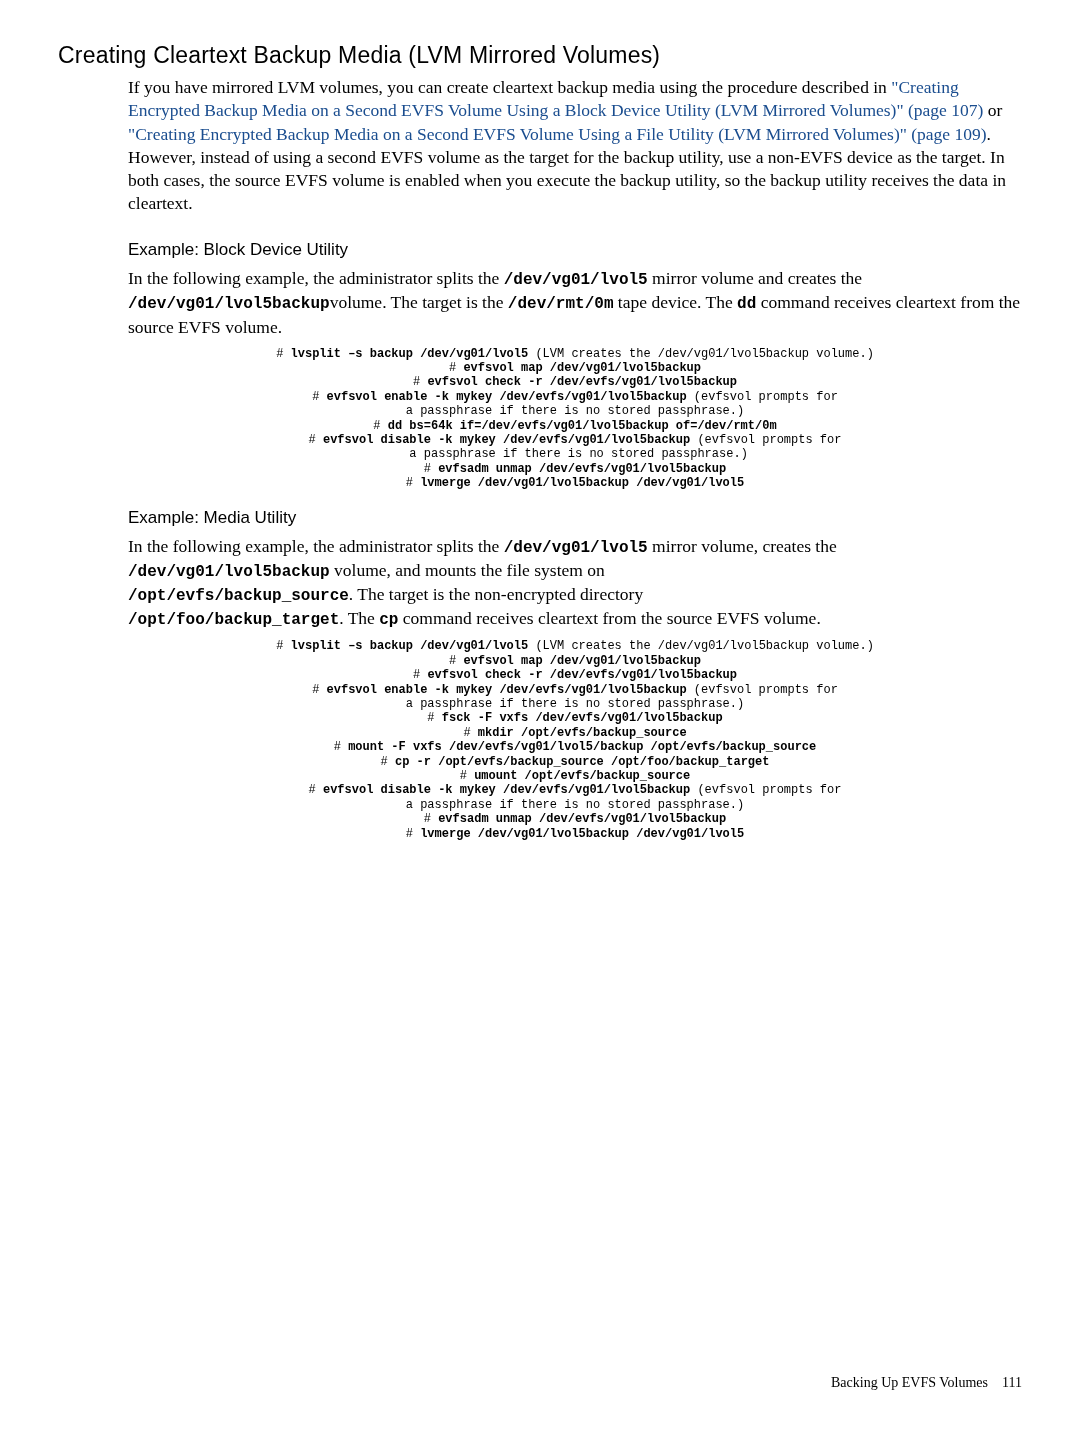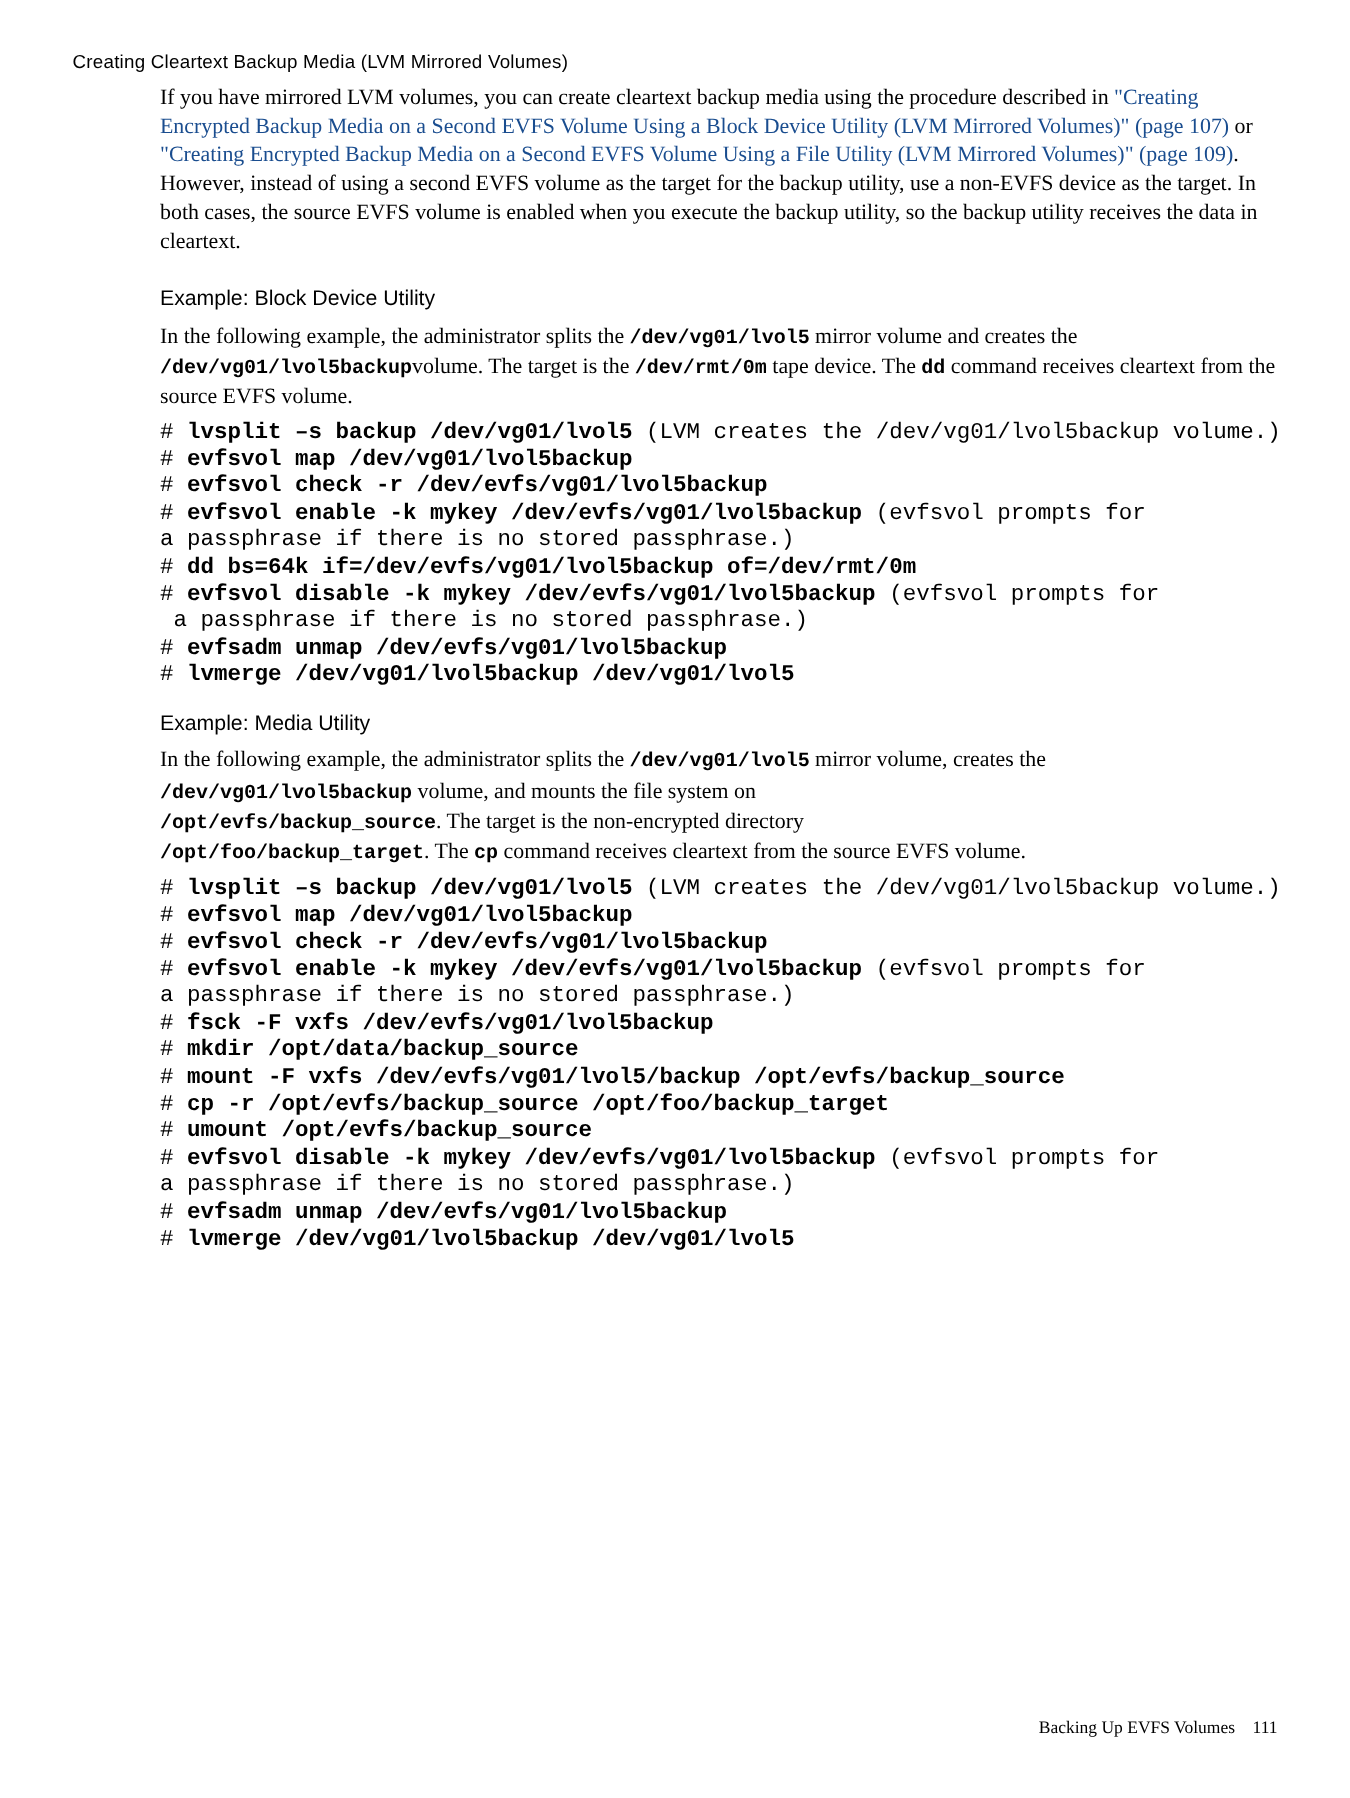--- a/index.html
+++ b/index.html
@@ -11,21 +11,21 @@
     line-height: 1.32;
     color: #000;
     width: 1080px;
     box-sizing: border-box;
     position: relative;
     min-height: 1438px;
   }
   .h2 {
     font-family: Arial, Helvetica, sans-serif;
     font-weight: normal;
-    font-size: 15px;
+    font-size: 23px;
     margin: 0 0 6px 0;
     letter-spacing: 0.2px;
   }
   .h3 {
     font-family: Arial, Helvetica, sans-serif;
     font-weight: normal;
     font-size: 17px;
     margin: 16px 0 6px 0;
   }
   .body-text {
@@ -44,24 +44,25 @@
   .link {
     color: #1a4d8f;
   }
   .mono {
     font-family: "Courier New", Courier, monospace;
     font-size: 16px;
     font-weight: bold;
   }
   pre.mono-block {
     font-family: "Courier New", Courier, monospace;
-    font-size: 18px;
+    font-size: 12px;
     line-height: 1.2;
     margin: 8px 0 8px 70px;
     white-space: pre;
+    text-align: center;
   }
   pre.mono-block .b { font-weight: bold; }
   .footer {
     position: absolute;
     bottom: 46px;
     right: 58px;
     font-size: 14px;
     font-family: Georgia, 'Times New Roman', serif;
   }
 </style>
@@ -106,21 +107,21 @@
     <span>In the following example, the administrator splits the </span><span class="mono">/dev/vg01/lvol5</span><span> mirror volume, creates the </span><span class="mono">/dev/vg01/lvol5backup</span><span> volume, and mounts the file system on </span><br><span class="mono">/opt/evfs/backup_source</span><span>. The target is the non-encrypted directory </span><br><span class="mono">/opt/foo/backup_target</span><span>. The </span><span class="mono">cp</span><span> command receives cleartext from the source EVFS volume.</span>
   </p>
 </div>
 
 <pre class="mono-block"><span># </span><span class="b">lvsplit –s backup /dev/vg01/lvol5</span><span> (LVM creates the /dev/vg01/lvol5backup volume.)</span>
 <span># </span><span class="b">evfsvol map /dev/vg01/lvol5backup</span>
 <span># </span><span class="b">evfsvol check -r /dev/evfs/vg01/lvol5backup</span>
 <span># </span><span class="b">evfsvol enable -k mykey /dev/evfs/vg01/lvol5backup</span><span> (evfsvol prompts for</span>
 <span>a passphrase if there is no stored passphrase.)</span>
 <span># </span><span class="b">fsck -F vxfs /dev/evfs/vg01/lvol5backup</span>
-<span># </span><span class="b">mkdir /opt/data/backup_source</span>
+<span># </span><span class="b">mkdir /opt/evfs/backup_source</span>
 <span># </span><span class="b">mount -F vxfs /dev/evfs/vg01/lvol5/backup /opt/evfs/backup_source</span>
 <span># </span><span class="b">cp -r /opt/evfs/backup_source /opt/foo/backup_target</span>
 <span># </span><span class="b">umount /opt/evfs/backup_source</span>
 <span># </span><span class="b">evfsvol disable -k mykey /dev/evfs/vg01/lvol5backup</span><span> (evfsvol prompts for</span>
 <span>a passphrase if there is no stored passphrase.)</span>
 <span># </span><span class="b">evfsadm unmap /dev/evfs/vg01/lvol5backup</span>
 <span># </span><span class="b">lvmerge /dev/vg01/lvol5backup /dev/vg01/lvol5</span></pre>
 
 <div class="footer">
   <span>Backing Up EVFS Volumes</span>&nbsp;&nbsp;&nbsp;&nbsp;<span>111</span>

